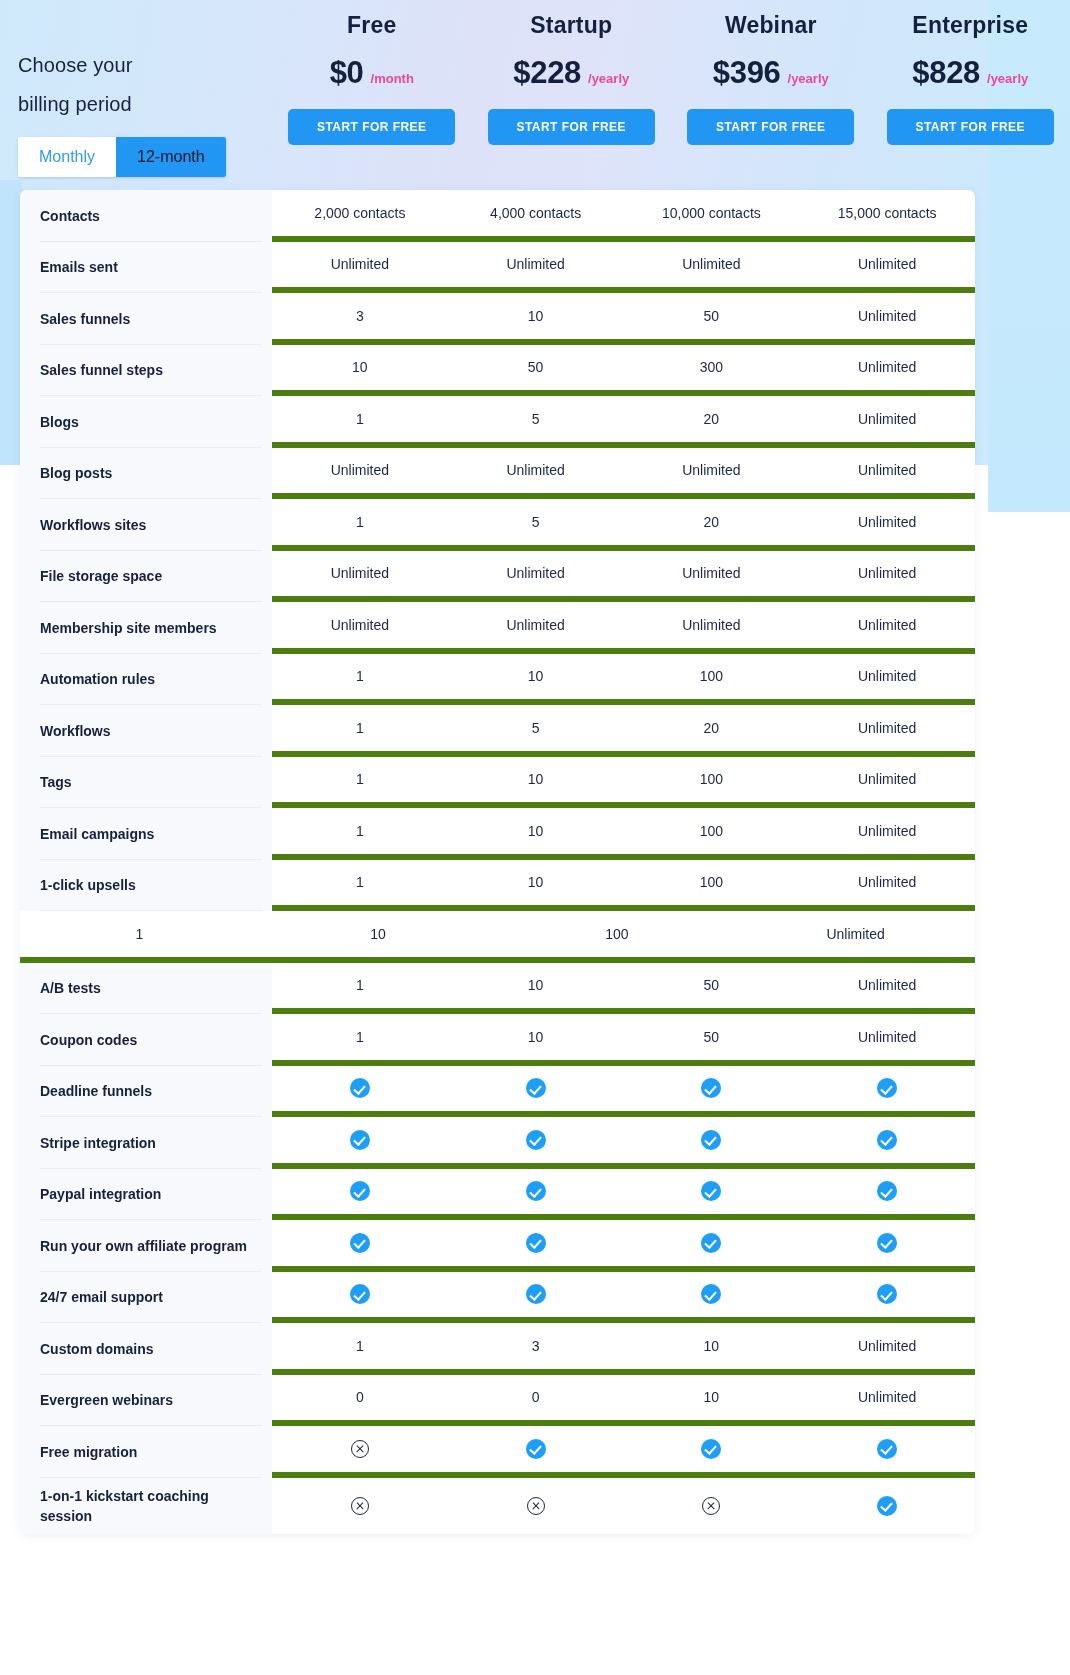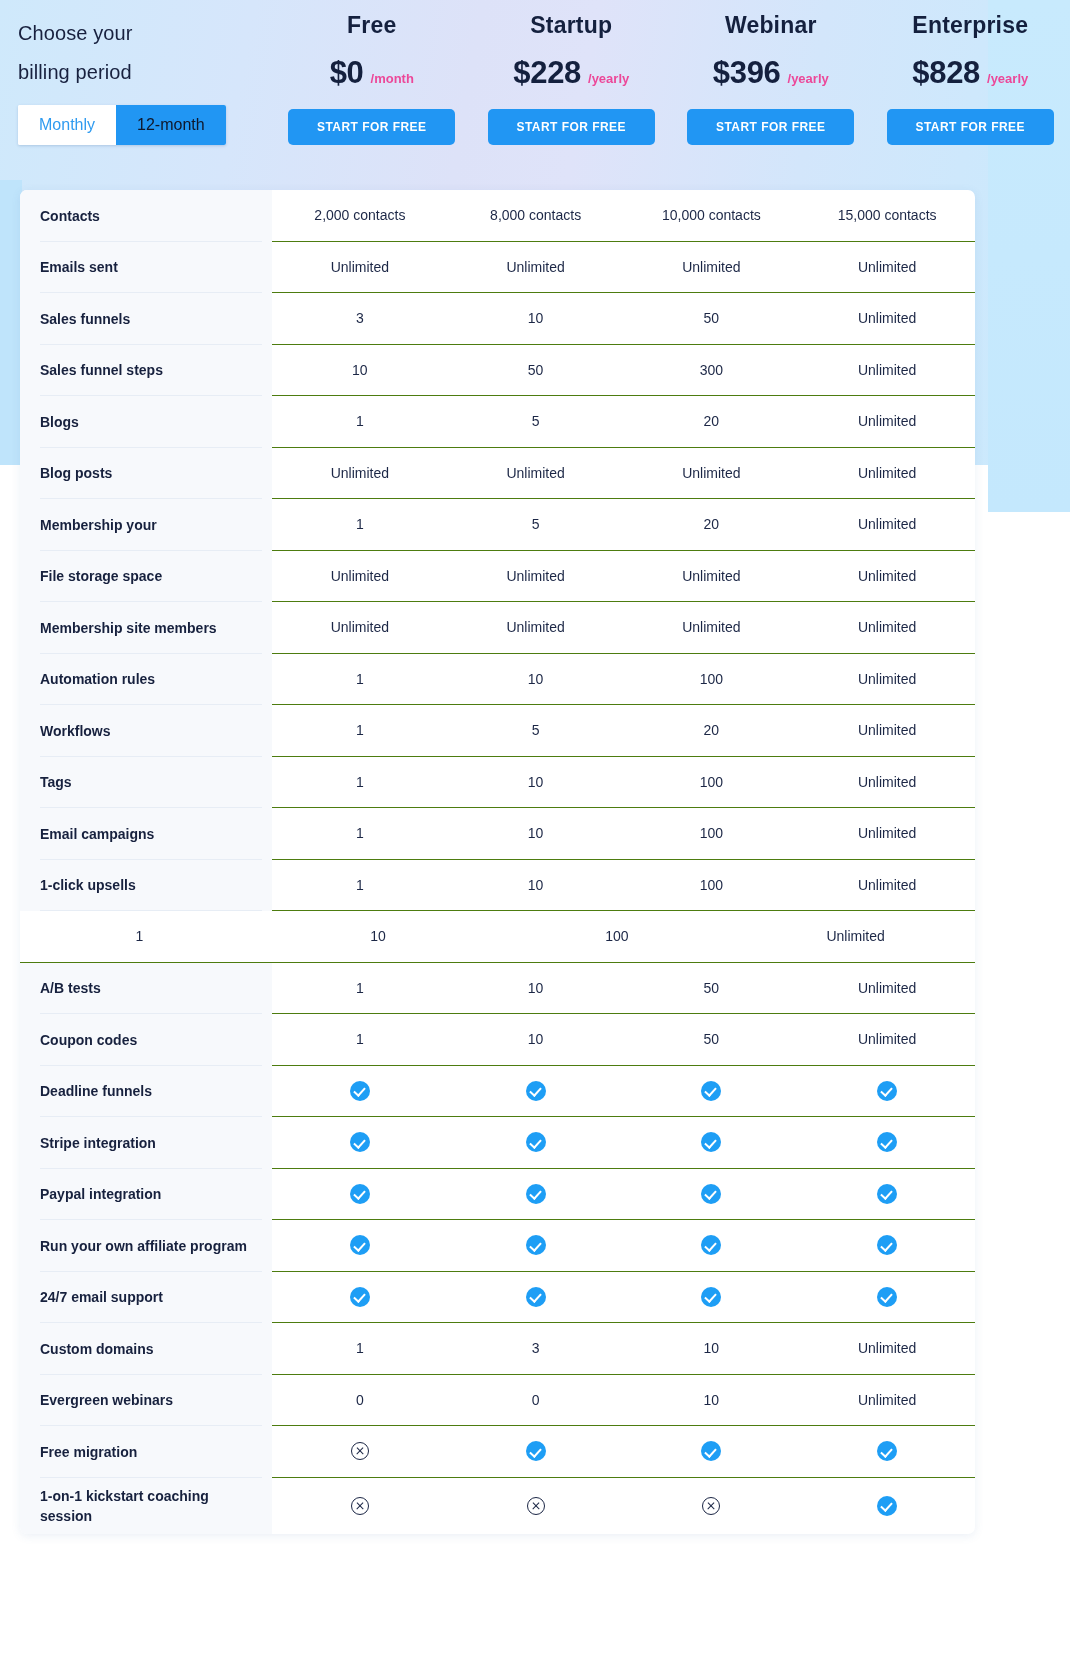--- a/index.html
+++ b/index.html
@@ -60,20 +60,21 @@
   .hdr-left {
     width: 272px;
     padding: 14px 0 0 18px;
   }
   .hdr-title {
     font-size: 20px;
     line-height: 1.95;
     color: #18213f;
     font-weight: 400;
     letter-spacing: .1px;
+    margin-top: 32px;
   }
   .toggle {
     margin-top: 13px;
     display: inline-flex;
     border-radius: 2px;
     overflow: hidden;
     box-shadow: 0 1px 3px rgba(35,80,140,.22);
     background: #ffffff;
   }
   .toggle-opt {
@@ -167,21 +168,21 @@
     position: absolute;
     left: 20px; right: 10px; bottom: 0;
     height: 1px;
     background: #e7edf5;
   }
   .row:last-child .cell-label::after { background: transparent; }
 
   .cell-vals {
     flex: 1;
     display: flex;
-    border-bottom: 1px solid #4d7c0f;
+    border-bottom: 6px solid #4d7c0f;
   }
   .row:last-child .cell-vals { border-bottom: none; }
   .cell {
     flex: 1;
     display: flex;
     align-items: center;
     justify-content: center;
     font-size: 14px;
     color: #1c2746;
     text-align: center;
@@ -262,21 +263,21 @@
             <span class="plan-period">/yearly</span>
           </div><button class="plan-btn">START FOR FREE</button></div>
       </div>
   </div>
 
   <div class="card" id="table-card">
       <div class="row">
         <div class="cell-label">Contacts</div>
         <div class="cell-vals">
           <div class="cell">2,000 contacts</div>
-          <div class="cell">8,000 contacts</div>
+          <div class="cell">4,000 contacts</div>
           <div class="cell">10,000 contacts</div>
           <div class="cell">15,000 contacts</div>
         </div>
       </div>
       <div class="row">
         <div class="cell-label">Emails sent</div>
         <div class="cell-vals">
           <div class="cell">Unlimited</div>
           <div class="cell">Unlimited</div>
           <div class="cell">Unlimited</div>
@@ -313,21 +314,21 @@
       <div class="row">
         <div class="cell-label">Blog posts</div>
         <div class="cell-vals">
           <div class="cell">Unlimited</div>
           <div class="cell">Unlimited</div>
           <div class="cell">Unlimited</div>
           <div class="cell">Unlimited</div>
         </div>
       </div>
       <div class="row">
-        <div class="cell-label">Membership your</div>
+        <div class="cell-label">Workflows sites</div>
         <div class="cell-vals">
           <div class="cell">1</div>
           <div class="cell">5</div>
           <div class="cell">20</div>
           <div class="cell">Unlimited</div>
         </div>
       </div>
       <div class="row">
         <div class="cell-label">File storage space</div>
         <div class="cell-vals">

